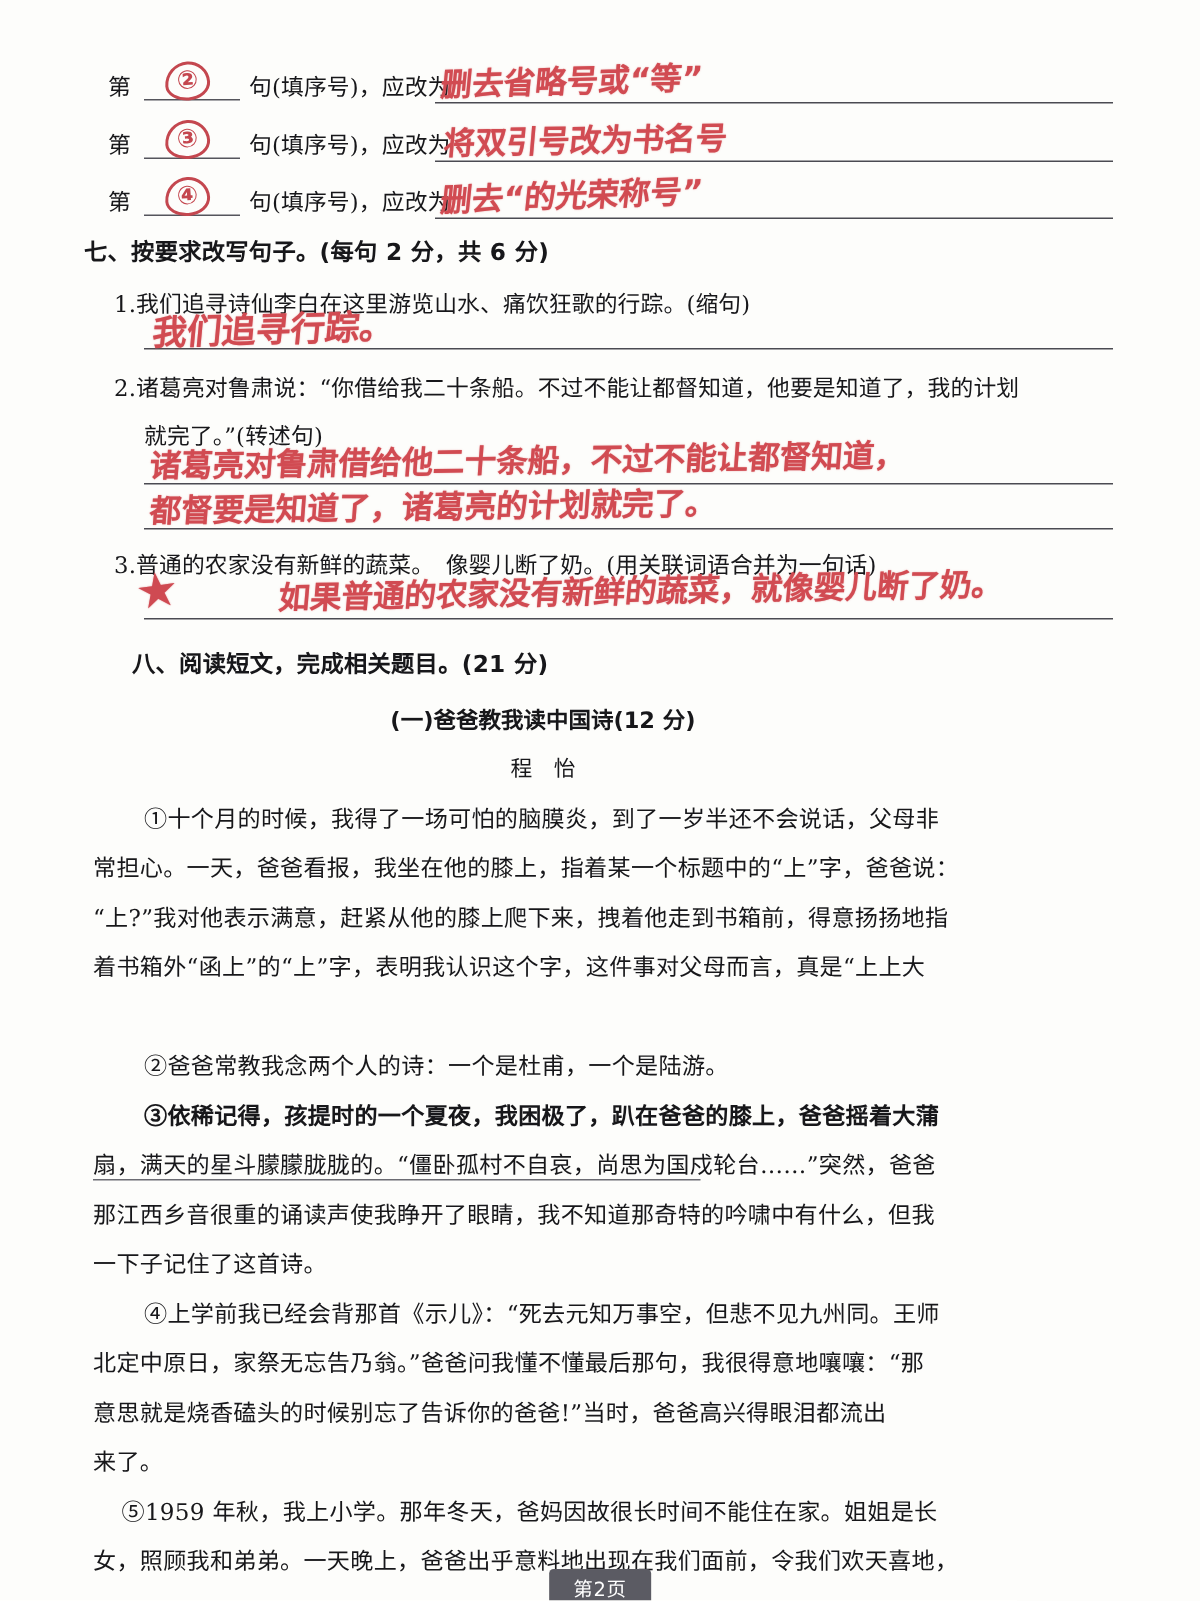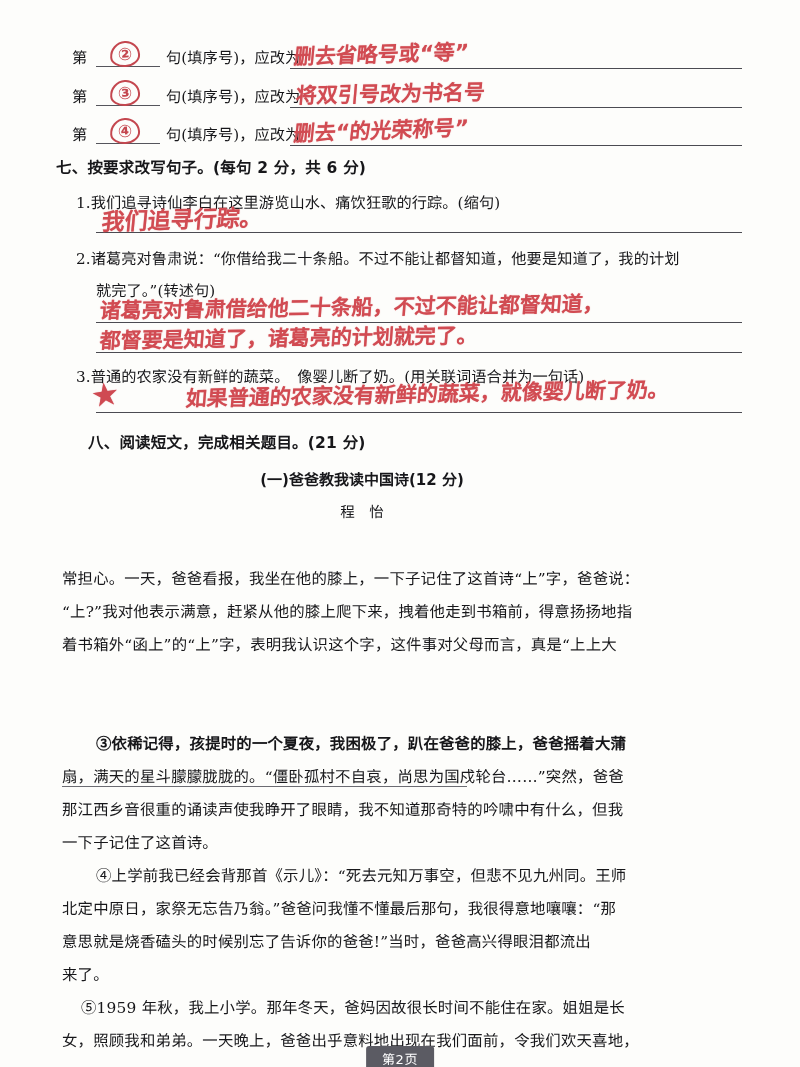--- a/index.html
+++ b/index.html
@@ -178,24 +178,26 @@
   </div>
   <div class="rule" style="left:96px; top:412px; width:646px;"></div>
   <div class="star" style="left:92px; top:382px;">★</div>
   <div class="hand md hand-slant-2" style="left:186px; top:382px;">如果普通的农家没有新鲜的蔬菜，就像婴儿断了奶。</div>
 
   <div class="sec-head" style="left:56px; top:430px;margin-left:32px;">八、阅读短文，完成相关题目。(21 分)</div>
 
   <div class="centered sans" style="top:468px; font-size:15px; font-weight:700;">(一)爸爸教我读中国诗(12 分)</div>
   <div class="centered serif" style="top:500px; font-size:14.5px;">程　怡</div>
 
-  <div class="body-line" style="left:62px; top:566px;">常担心。一天，爸爸看报，我坐在他的膝上，一下子记住了这首诗“上”字，爸爸说：</div>
+  <div class="body-line" style="left:96px; top:533px;">①十个月的时候，我得了一场可怕的脑膜炎，到了一岁半还不会说话，父母非</div>
+  <div class="body-line" style="left:62px; top:566px;">常担心。一天，爸爸看报，我坐在他的膝上，指着某一个标题中的“上”字，爸爸说：</div>
   <div class="body-line" style="left:62px; top:632px;">着书箱外“函上”的“上”字，表明我认识这个字，这件事对父母而言，真是“上上大</div>
   <div class="body-line" style="left:62px; top:599px;">“上?”我对他表示满意，赶紧从他的膝上爬下来，拽着他走到书箱前，得意扬扬地指</div>
 
+  <div class="body-line" style="left:96px; top:698px;">②爸爸常教我念两个人的诗：一个是杜甫，一个是陆游。</div>
 
   <div class="body-line" style="left:96px; top:731px;font-weight:bold;">③依稀记得，孩提时的一个夏夜，我困极了，趴在爸爸的膝上，爸爸摇着大蒲</div>
   <div class="body-line" style="left:62px; top:764px;">扇，满天的星斗朦朦胧胧的。“僵卧孤村不自哀，尚思为国戍轮台……”突然，爸爸</div>
   <div class="text-underline" style="left:62px; top:786px; width:405px;"></div>
   <div class="body-line" style="left:62px; top:797px;">那江西乡音很重的诵读声使我睁开了眼睛，我不知道那奇特的吟啸中有什么，但我</div>
   <div class="body-line" style="left:62px; top:830px;">一下子记住了这首诗。</div>
 
   <div class="body-line" style="left:62px; top:896px;">北定中原日，家祭无忘告乃翁。”爸爸问我懂不懂最后那句，我很得意地嚷嚷：“那</div>
   <div class="body-line" style="left:96px; top:863px;">④上学前我已经会背那首《示儿》：“死去元知万事空，但悲不见九州同。王师</div>
   <div class="body-line" style="left:62px; top:929px;">意思就是烧香磕头的时候别忘了告诉你的爸爸!”当时，爸爸高兴得眼泪都流出</div>

